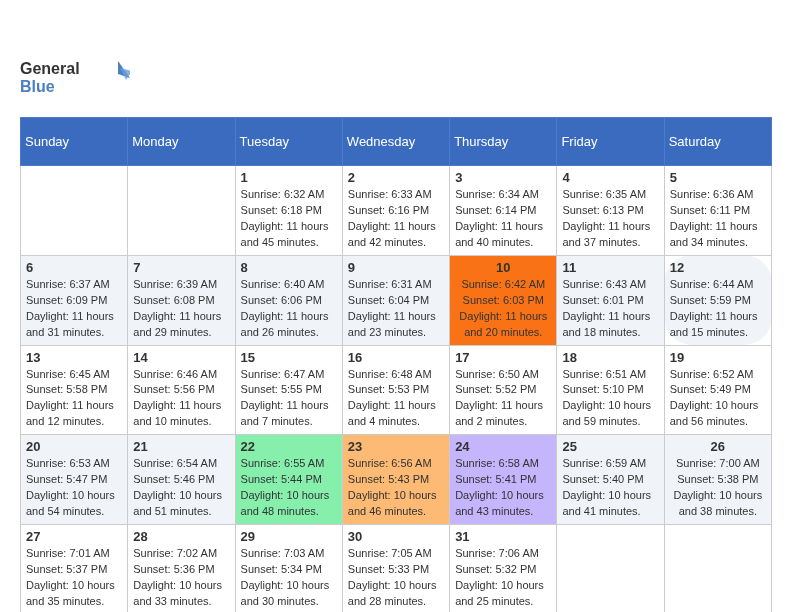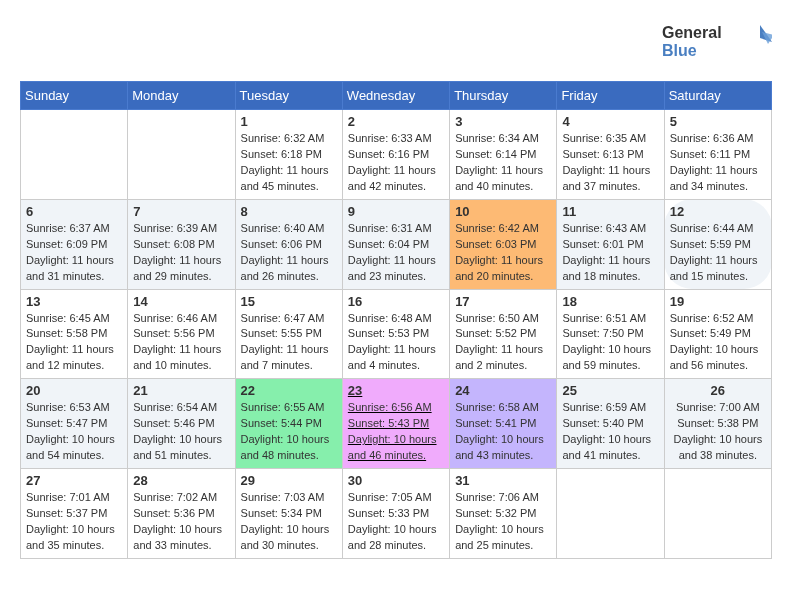--- a/index.html
+++ b/index.html
@@ -5,23 +5,24 @@
     * { box-sizing: border-box; margin: 0; padding: 0; }
     body {
       font-family: Arial, sans-serif;
       background: #fff;
       width: 792px;
       min-height: 612px;
       padding: 20px;
     }
     .header {
       display: flex;
-      justify-content: flex-end;
+      justify-content: flex-start;
       align-items: flex-start;
       margin-bottom: 16px;
+      margin-top: 36px;
     }
     .logo {
       display: flex;
       align-items: center;
       gap: 4px;
     }
     .title-block {
       text-align: right;
     }
     .month-title {
@@ -34,21 +35,21 @@
       color: #555;
     }
     .calendar-table {
       width: 100%;
       border-collapse: collapse;
       font-size: 11px;
     }
     .calendar-table th {
       background-color: #3a6bbf;
       color: #fff;
-      padding: 6px 4px;
+      padding: 16px 4px;
       text-align: left;
       font-size: 13px;
       font-weight: normal;
       border: 1px solid #4a7bcf;
     }
     .calendar-table td {
       border: 1px solid #ccc;
       vertical-align: top;
       padding: 4px 5px;
       height: 80px;
@@ -156,21 +157,21 @@
         <span class="day-detail">Sunrise: 6:40 AM</span><br>
         <span class="day-detail">Sunset: 6:06 PM</span><br>
         <span class="day-detail">Daylight: 11 hours and 26 minutes.</span>
       </td>
         <td style="background: rgb(240, 244, 248);">
         <span class="day-number">9</span>
         <span class="day-detail">Sunrise: 6:31 AM</span><br>
         <span class="day-detail">Sunset: 6:04 PM</span><br>
         <span class="day-detail">Daylight: 11 hours and 23 minutes.</span>
       </td>
-        <td style="background: #fdba74;">
+        <td style="background: #f97316; text-align: center;">
         <span class="day-number">10</span>
         <span class="day-detail">Sunrise: 6:42 AM</span><br>
         <span class="day-detail">Sunset: 6:03 PM</span><br>
         <span class="day-detail">Daylight: 11 hours and 20 minutes.</span>
       </td>
         <td style="background: rgb(240, 244, 248);">
         <span class="day-number">11</span>
         <span class="day-detail">Sunrise: 6:43 AM</span><br>
         <span class="day-detail">Sunset: 6:01 PM</span><br>
         <span class="day-detail">Daylight: 11 hours and 18 minutes.</span>
@@ -209,21 +210,21 @@
       </td>
         <td>
         <span class="day-number">17</span>
         <span class="day-detail">Sunrise: 6:50 AM</span><br>
         <span class="day-detail">Sunset: 5:52 PM</span><br>
         <span class="day-detail">Daylight: 11 hours and 2 minutes.</span>
       </td>
         <td>
         <span class="day-number">18</span>
         <span class="day-detail">Sunrise: 6:51 AM</span><br>
-        <span class="day-detail">Sunset: 7:50 PM</span><br>
+        <span class="day-detail">Sunset: 5:10 PM</span><br>
         <span class="day-detail">Daylight: 10 hours and 59 minutes.</span>
       </td>
         <td>
         <span class="day-number">19</span>
         <span class="day-detail">Sunrise: 6:52 AM</span><br>
         <span class="day-detail">Sunset: 5:49 PM</span><br>
         <span class="day-detail">Daylight: 10 hours and 56 minutes.</span>
       </td>
       </tr>
       <tr>
@@ -238,21 +239,21 @@
         <span class="day-detail">Sunrise: 6:54 AM</span><br>
         <span class="day-detail">Sunset: 5:46 PM</span><br>
         <span class="day-detail">Daylight: 10 hours and 51 minutes.</span>
       </td>
         <td style="background: #86efac;">
         <span class="day-number">22</span>
         <span class="day-detail">Sunrise: 6:55 AM</span><br>
         <span class="day-detail">Sunset: 5:44 PM</span><br>
         <span class="day-detail">Daylight: 10 hours and 48 minutes.</span>
       </td>
-        <td style="background: #f0abfc; text-decoration: underline;">
+        <td style="background: #fdba74;">
         <span class="day-number">23</span>
         <span class="day-detail">Sunrise: 6:56 AM</span><br>
         <span class="day-detail">Sunset: 5:43 PM</span><br>
         <span class="day-detail">Daylight: 10 hours and 46 minutes.</span>
       </td>
         <td style="background: #c4b5fd;">
         <span class="day-number">24</span>
         <span class="day-detail">Sunrise: 6:58 AM</span><br>
         <span class="day-detail">Sunset: 5:41 PM</span><br>
         <span class="day-detail">Daylight: 10 hours and 43 minutes.</span>

